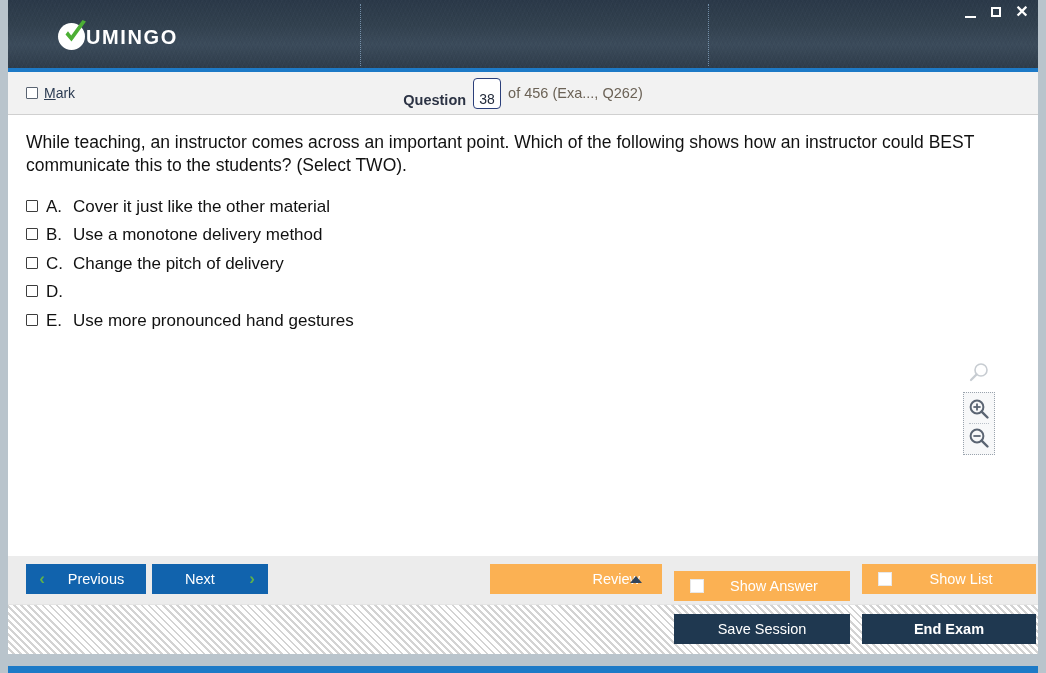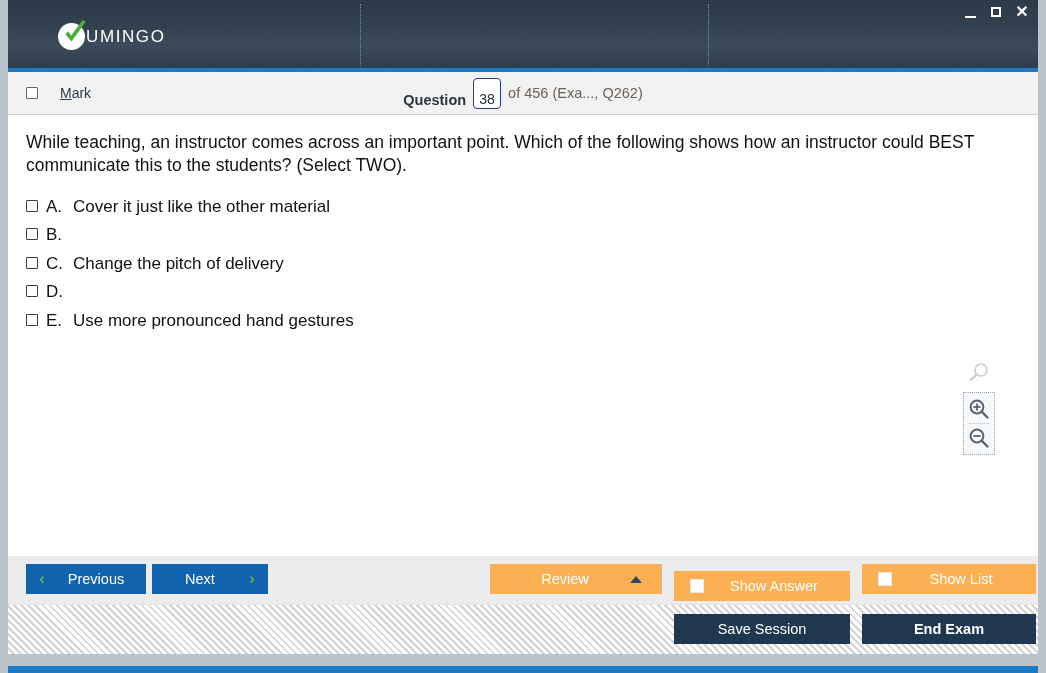--- a/index.html
+++ b/index.html
@@ -77,23 +77,23 @@
     border-radius: 50%;
     background: #ffffff;
   }
   #brand-mark .check {
     position: absolute;
     left: 2px; top: -3px;
     width: 30px; height: 30px;
   }
   #brand-text {
     color: #ffffff;
-    font-size: 17px;
+    font-size: 20px;
     letter-spacing: 1.6px;
-    font-weight: 400;
+    font-weight: 700;
     margin-left: -2px;
   }
 
   #window-title {
     position: absolute;
     left: 0; right: 0;
     top: 29px;
     text-align: center;
     color: #e8eef4;
     font-size: 14.5px;
@@ -145,21 +145,20 @@
     width: 12px; height: 12px;
     border: 1px solid #5a6472;
     background: #ffffff;
     border-radius: 1px;
     box-sizing: border-box;
     display: inline-block;
   }
   #mark-label {
     font-size: 14px;
     color: #2b3b52;
-    margin-left: 16px;
   }
   #mark-label .acc { text-decoration: underline; }
 
   #qcounter {
     position: absolute;
     left: 0; right: 0;
     display: flex;
     align-items: center;
     justify-content: center;
     gap: 7px;
@@ -284,21 +283,21 @@
     font-weight: bold;
   }
   #btn-prev { left: 18px; width: 120px; padding: 0 6px; }
   #btn-next { left: 144px; width: 116px; padding: 0 6px; }
 
   .btn-orange {
     background: #fbb153;
   }
   #btn-review {
     left: 482px; width: 172px;
-    justify-content: center;
+    justify-content: flex-end;
     position: absolute;
   }
   #btn-review .lbl { margin-right: 22px; }
   #btn-review .tri {
     position: absolute;
     right: 20px;
     width: 0; height: 0;
     border-left: 6px solid transparent;
     border-right: 6px solid transparent;
     border-bottom: 7px solid #31455c;
@@ -407,20 +406,21 @@
 
       <div class="answer">
         <span class="cb"></span>
         <span class="letter">A.</span>
         <span>Cover it just like the other material</span>
       </div>
 
       <div class="answer">
         <span class="cb"></span>
         <span class="letter">B.</span>
+        <span>Use a monotone delivery method</span>
       </div>
 
       <div class="answer">
         <span class="cb"></span>
         <span class="letter">C.</span>
         <span>Change the pitch of delivery</span>
       </div>
 
       <div class="answer">
         <span class="cb"></span>

